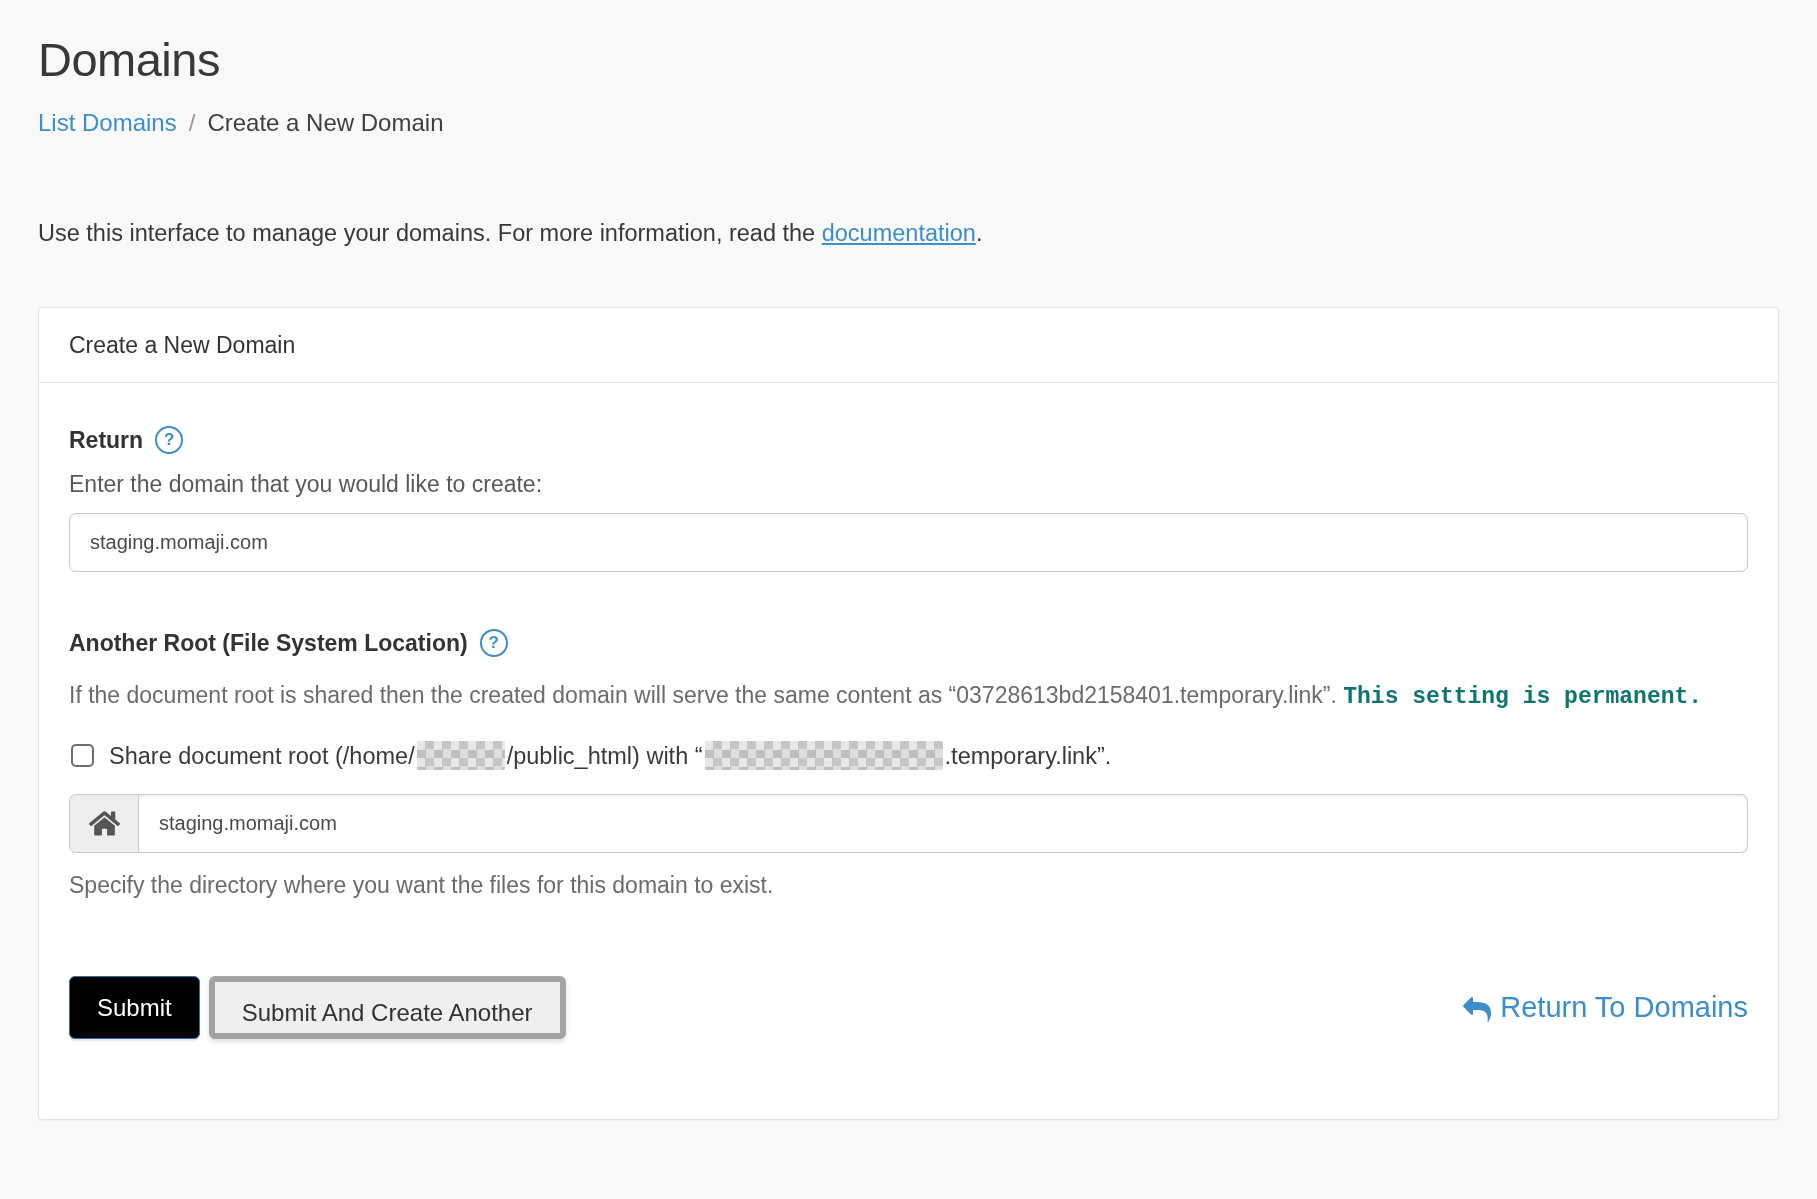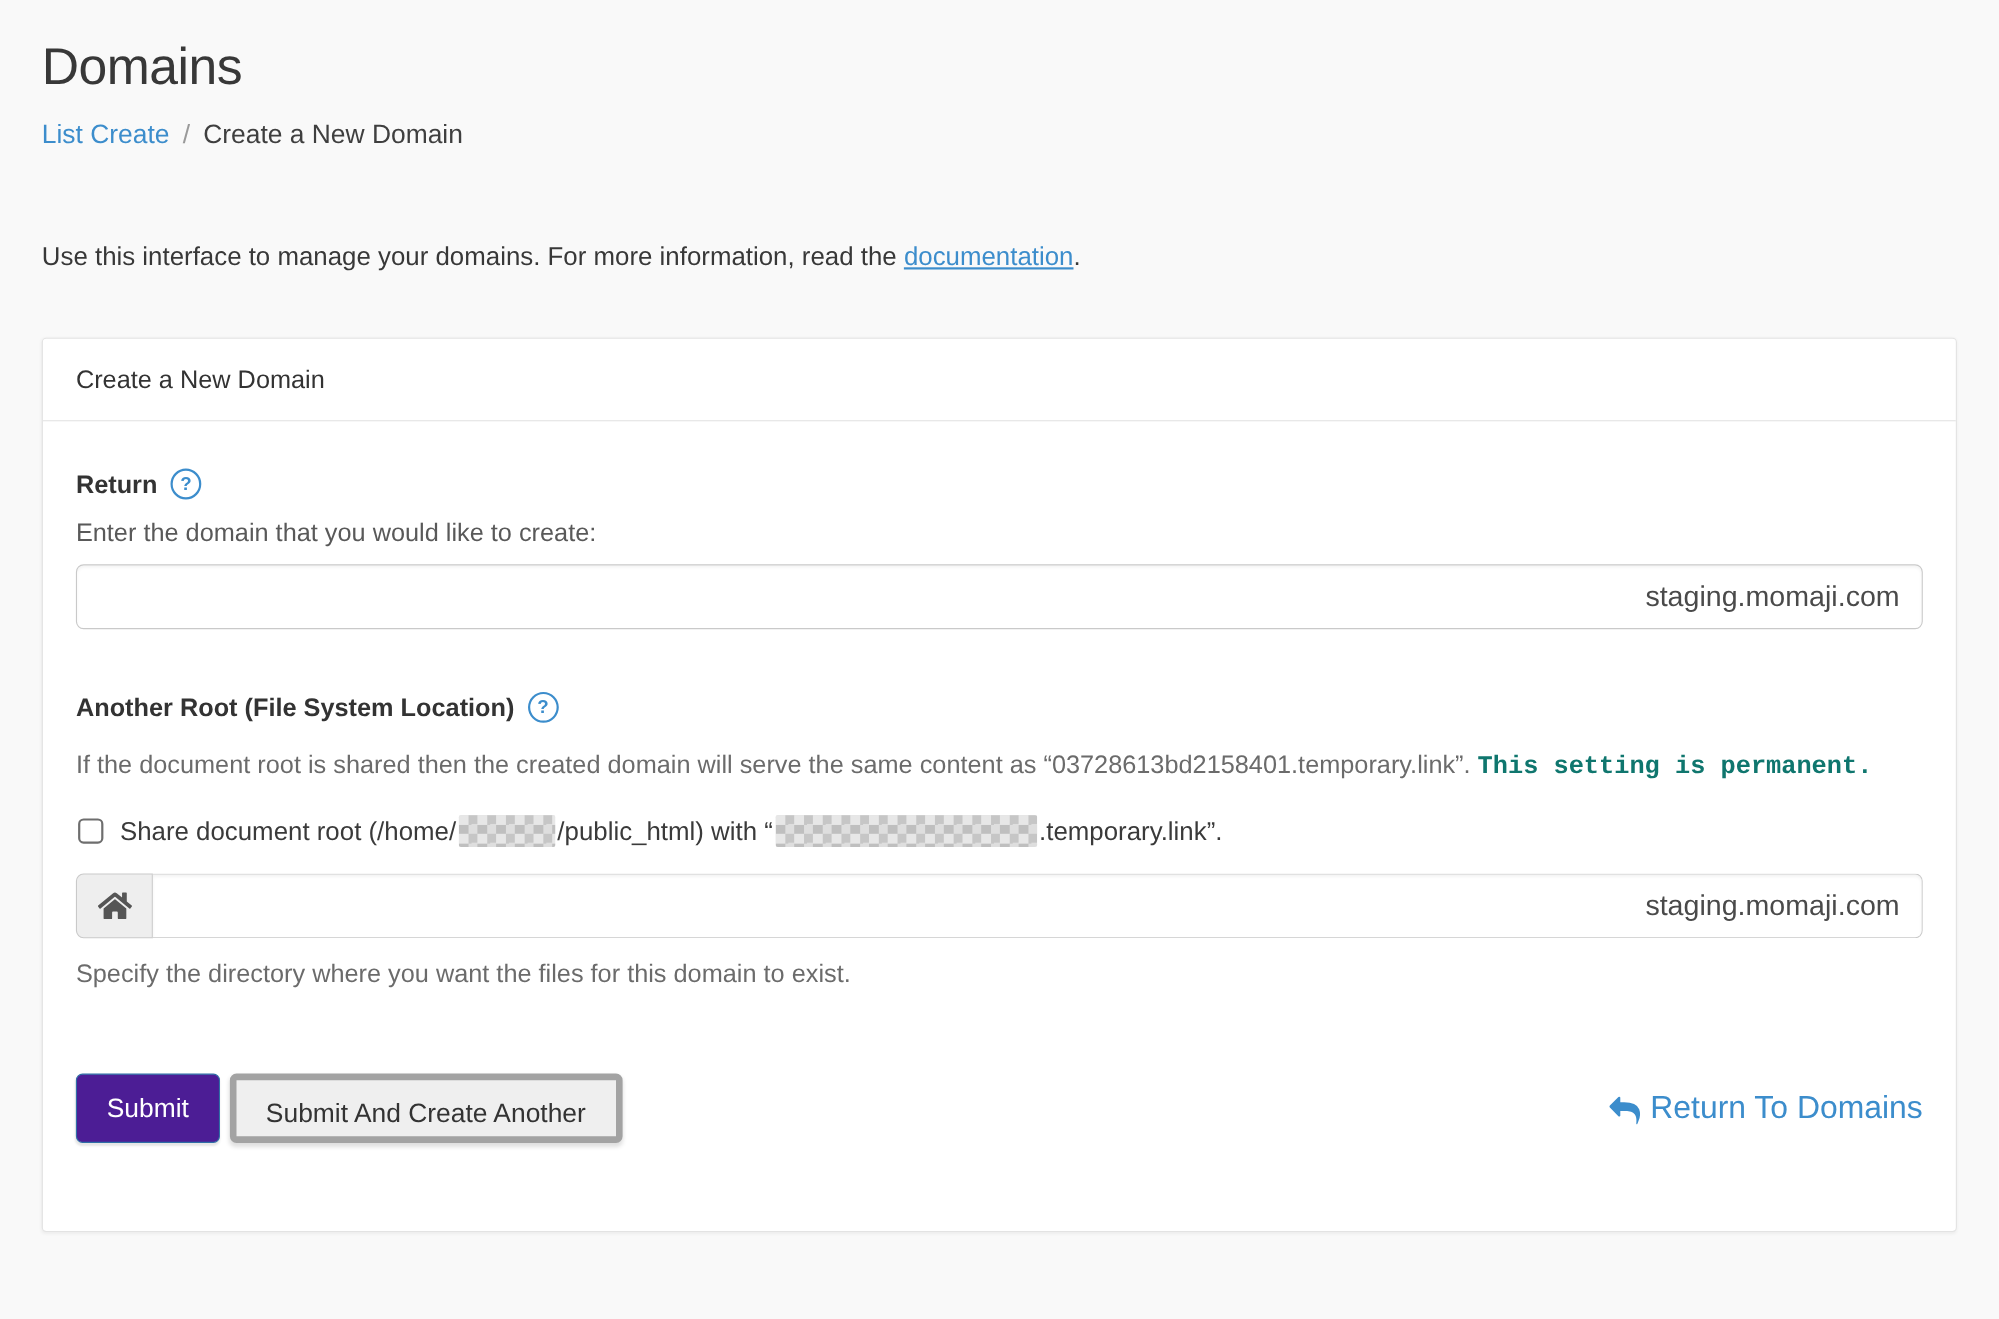--- a/index.html
+++ b/index.html
@@ -48,25 +48,24 @@
     color:#3c8dcc; font-size:17px; font-weight:bold;
     display:inline-flex; align-items:center; justify-content:center;
     cursor:pointer; user-select:none;
   }
   .field-desc { margin-top:13px; font-size:23px; color:#595959; line-height:33px; }
 
   .text-input {
     width:100%; height:59px;
     border:1.5px solid #c9c9c9; border-radius:7px;
     padding:0 20px;
-    font-family:inherit; font-size:26px; color:#4a4a4a;
+    font-family:inherit; font-size:20px; color:#4a4a4a;
     background:#fff;
     box-shadow:inset 0 2px 3px rgba(0,0,0,0.05);
     outline:none;
-    text-align:right;
   }
   .domain-input-wrap { margin-top:12px; }
 
   .docroot-section { margin-top:56px; }
   .para { margin-top:20px; font-size:23px; color:#6b6b6b; line-height:35px; max-width:1680px; }
   .para b { color:#0f766e;font-family:Liberation Mono, monospace; }
 
   .share-row { margin-top:26px; display:flex; align-items:center; font-size:23.5px; color:#3a3a3a; }
   .checkbox {
     appearance:none; -webkit-appearance:none;
@@ -97,21 +96,21 @@
   .input-group .text-input { border-radius:0 7px 7px 0; flex:1; border-left:none; }
   .input-help { margin-top:16px; font-size:23px; color:#6b6b6b; line-height:33px; }
 
   .actions { margin-top:74px; display:flex; align-items:center; }
   .btn {
     height:63px; padding:0 27px;
     font-family:inherit; font-size:24px; line-height:61px;
     border-radius:6px; cursor:pointer;
   }
   .btn-primary {
-    background:#4c1d95; color:#ffffff;
+    background:#000000; color:#ffffff;
     border:1px solid #2f6ea6;
     box-shadow:0 2px 2px rgba(0,0,0,0.10);
   }
   .btn-default {
     background:#efefef; color:#333333;
     border:6px solid #a3a3a3;
     margin-left:9px;
     box-shadow:0 3px 4px rgba(0,0,0,0.13);
   }
   .actions .spacer { flex:1; }
@@ -122,21 +121,21 @@
   .return-link svg { width:28px; height:28px; fill:#3c8dcc; }
 </style>
 </head>
 <body>
 
 <div class="page">
 
   <h1 class="page-title">Domains</h1>
 
   <div class="breadcrumb">
-    <a href="#">List Create</a><span class="sep">/</span><span class="current">Create a New Domain</span>
+    <a href="#">List Domains</a><span class="sep">/</span><span class="current">Create a New Domain</span>
   </div>
 
   <div class="intro">
     <span>Use this interface to manage your domains. For more information, read the </span><a href="#">documentation</a><span>.</span>
   </div>
 
   <div class="panel">
     <div class="panel-header">Create a New Domain</div>
 
     <div class="panel-body">

